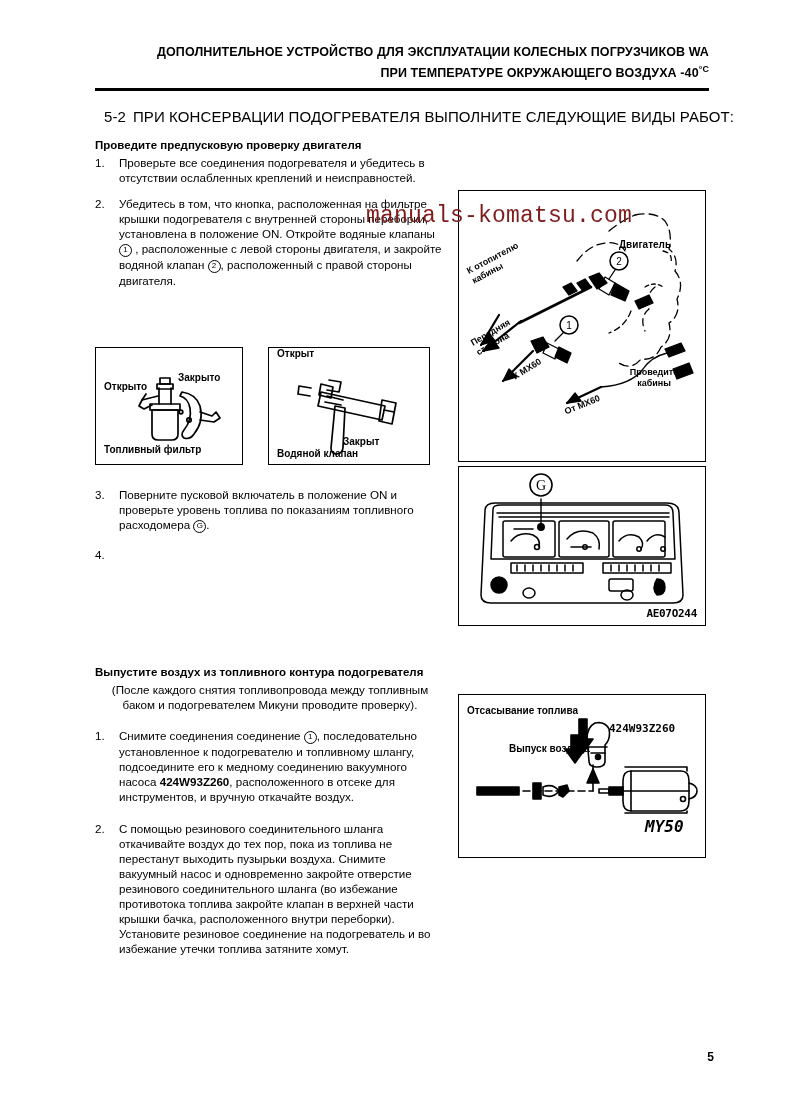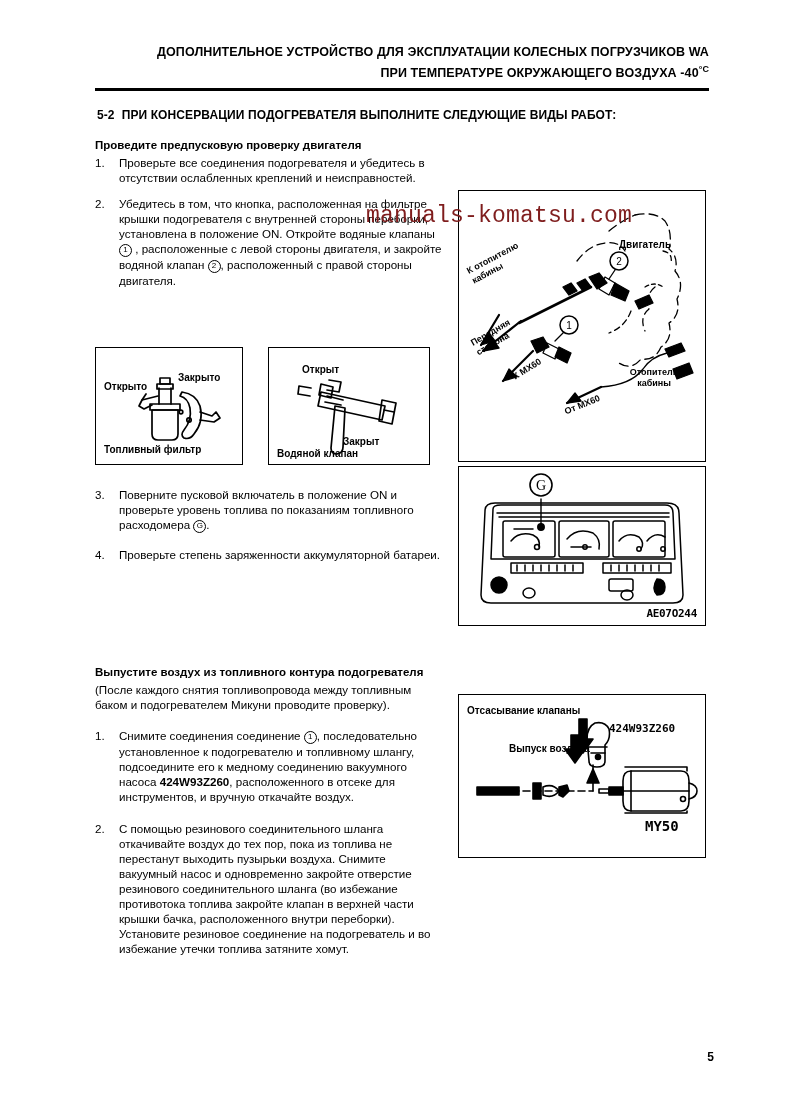--- a/index.html
+++ b/index.html
@@ -43,24 +43,24 @@
     top: 88px;
     width: 614px;
     height: 3px;
     background: #000;
   }
   .sup-deg { font-size: 9px; vertical-align: super; }
 
   
   .section-title {
     position: absolute;
-    left: 97px;
+    left: 104px;
     top: 108px;
-    font-size: 12px;
-    font-weight: bold;
+    font-size: 15px;
+    font-weight: normal;
     letter-spacing: 0.1px;
     white-space: nowrap;
   }
   .section-num { margin-right: 7px; }
 
   
   .left-col {
     position: absolute;
     left: 95px;
     top: 138px;
@@ -79,21 +79,21 @@
     position: relative;
     padding-left: 24px;
     text-align: left;
   }
   .para .num {
     position: absolute;
     left: 0;
     top: 0;
     width: 20px;
   }
-  .para.noindent { padding-left: 0; }
+  .para.noindent { padding-left: 0; text-align: center; }
   .para b { font-weight: bold; }
   .circ {
     display: inline-block;
     border: 1px solid #000;
     border-radius: 50%;
     width: 11px;
     height: 11px;
     line-height: 10px;
     text-align: center;
     font-size: 8px;
@@ -193,21 +193,21 @@
     <p class="para" style="margin-bottom:0;">
       <span class="num">2.</span><span>Убедитесь в том, что кнопка, расположенная на фильтре крышки подогревателя с внутренней стороны переборки, установлена в положение ON. Откройте водяные клапаны </span><span class="circ">1</span><span> , расположенные с левой стороны двигателя, и закройте водяной клапан </span><span class="circ">2</span><span>, расположенный с правой стороны двигателя.</span>
     </p>
   </div>
 
   <div class="left-col" style="top:487px;">
     <p class="para">
       <span class="num">3.</span><span>Поверните пусковой включатель в положение ON и проверьте уровень топлива по показаниям топливного расходомера </span><span class="circ">G</span><span>.</span>
     </p>
     <p class="para" style="margin-top:14px;">
-      <span class="num">4.</span><span>Проверьте степень заряженности аккумуляторной батареи.</span>
+      <span class="num">4.</span>
     </p>
   </div>
 
   <div class="left-col2">
     <div class="sub-head">Выпустите воздух из топливного контура подогревателя</div>
     <p class="para noindent" style="margin-top:2px;margin-bottom:16px;">(После каждого снятия топливопровода между топливным баком и подогревателем Микуни проводите проверку).</p>
 
     <p class="para" style="margin-bottom:16px;">
       <span class="num">1.</span><span>Снимите соединения соединение </span><span class="circ">1</span><span>, последовательно установленное к подогревателю и топливному шлангу, подсоедините его к медному соединению вакуумного насоса </span><b>424W93Z260</b><span>, расположенного в отсеке для инструментов, и вручную откачайте воздух.</span>
     </p>
@@ -237,21 +237,21 @@
         <path d="M86 44 Q100 46 104 58 Q108 74 98 86 Q94 92 88 90 Q84 87 88 82 Q96 72 94 60 Q92 50 84 48 Z"></path>
 
         <path d="M104 64 L116 68 L120 64 L124 70 L118 74 L104 72"></path>
         <circle cx="93" cy="72" r="2.2"></circle>
         <circle cx="85" cy="64" r="1.8"></circle>
       </g>
     </svg>
   </div>
 
   <div class="figbox" id="fig-water-valve">
-    <div class="fig-label" style="left:8px; top:16px;margin-left:25px;">Открыт</div>
+    <div class="fig-label" style="left:8px; top:0;">Открыт</div>
     <div class="fig-label" style="left:74px; top:88px;">Закрыт</div>
     <div class="fig-label" style="left:8px; top:100px;">Водяной клапан</div>
     <svg width="162" height="118" viewBox="0 0 162 118" style="position:absolute;left:0;top:0;">
       <g fill="none" stroke="#000" stroke-width="1.7" stroke-linejoin="round" stroke-linecap="round">
 
         <path d="M52 44 L116 58 L113 72 L49 58 Z"></path>
 
         <path d="M113 52 L127 55 L123 76 L110 73 Z"></path>
         <path d="M115 62 L125 64"></path>
 
@@ -321,21 +321,21 @@
         <circle cx="110" cy="134" r="9" fill="#fff" stroke="#000" stroke-width="1.5"></circle>
         <text x="110" y="138" font-family="'Liberation Sans',sans-serif" font-size="10" text-anchor="middle" fill="#000">1</text>
       </g>
     </svg>
 
     <div class="fig-label sm" style="left:6px; top:76px; transform:rotate(-28deg); transform-origin:left top; width:92px; white-space:normal; line-height:11px;">К отопителю кабины</div>
     <div class="fig-label" style="left:160px; top:48px;">Двигатель</div>
     <div class="fig-label sm" style="left:10px; top:148px; transform:rotate(-30deg); transform-origin:left top; width:70px; white-space:normal; line-height:11px;">Передняя сторона</div>
     <div class="fig-label sm" style="left:52px; top:182px; transform:rotate(-32deg); transform-origin:left top;">К МХ60</div>
     <div class="fig-label sm" style="left:104px; top:216px; transform:rotate(-22deg); transform-origin:left top;">От МХ60</div>
-    <div class="fig-label sm" style="left:160px; top:176px; width:70px; white-space:normal; line-height:11px; text-align:center;">Отопитель кабины</div>
+    <div class="fig-label sm" style="left:160px; top:176px; width:70px; white-space:normal; line-height:11px; text-align:center;">Проведите кабины</div>
   </div>
 
   <div class="figbox" id="fig-panel">
     <svg width="248" height="160" viewBox="0 0 248 160" style="position:absolute;left:0;top:0;">
       <g fill="none" stroke="#000" stroke-width="1.5" stroke-linejoin="round" stroke-linecap="round">
 
         <path d="M26 44 Q26 36 36 36 L208 36 Q220 36 220 46 L224 128 Q224 136 214 136 L32 136 Q22 136 22 128 Z"></path>
         <path d="M34 42 Q34 38 42 38 L206 38 Q214 38 214 46 L216 92 L32 92 Z"></path>
         <path d="M38 46 L210 46"></path>
         <path d="M40 50 L210 50"></path>
@@ -371,24 +371,24 @@
       </g>
       <g>
         <circle cx="82" cy="18" r="11" fill="#fff" stroke="#000" stroke-width="1.6"></circle>
         <text x="82" y="23" font-family="'Liberation Serif',serif" font-size="14" text-anchor="middle" fill="#000">G</text>
       </g>
     </svg>
     <div class="fig-code">AE07O244</div>
   </div>
 
   <div class="figbox" id="fig-bleed">
-    <div class="fig-label" style="left:8px; top:10px;">Отсасывание клапаны</div>
+    <div class="fig-label" style="left:8px; top:10px;">Отсасывание топлива</div>
     <div class="fig-label" style="left:26px; top:48px;margin-left:24px;">Выпуск воздуха</div>
     <div class="fig-label" style="left:150px; top:28px; font-family:'DejaVu Sans Mono',monospace; font-size:11px;">424W93Z260</div>
-    <div class="fig-label" style="left:186px; top:126px; font-family:'DejaVu Sans Mono',monospace; font-size:14px;">MY50</div>
+    <div class="fig-label" style="left:186px; top:126px; font-family:'DejaVu Sans Mono',monospace; font-size:16px;font-style:italic;">MY50</div>
     <svg width="248" height="164" viewBox="0 0 248 164" style="position:absolute;left:0;top:0;">
       <g fill="none" stroke="#000" stroke-width="1.6" stroke-linejoin="round" stroke-linecap="round">
 
         <path d="M172 76 L222 76 Q230 76 230 86 L230 106 Q230 116 222 116 L172 116 Z"></path>
         <path d="M172 76 Q164 76 164 86 L164 106 Q164 116 172 116"></path>
         <path d="M164 96 L230 96"></path>
         <path d="M166 72 L228 72 L228 76 M166 118 L228 118 L228 116"></path>
 
         <path d="M150 92 L164 92 L164 100 L150 100 Z" fill="#000"></path>
         <path d="M140 94 L150 94 L150 98 L140 98 Z"></path>

